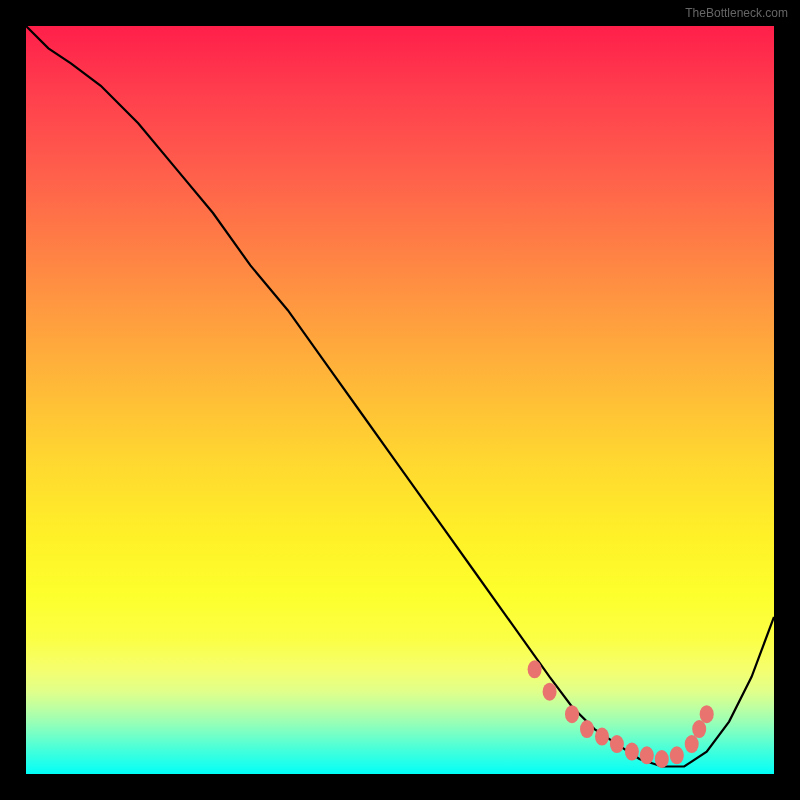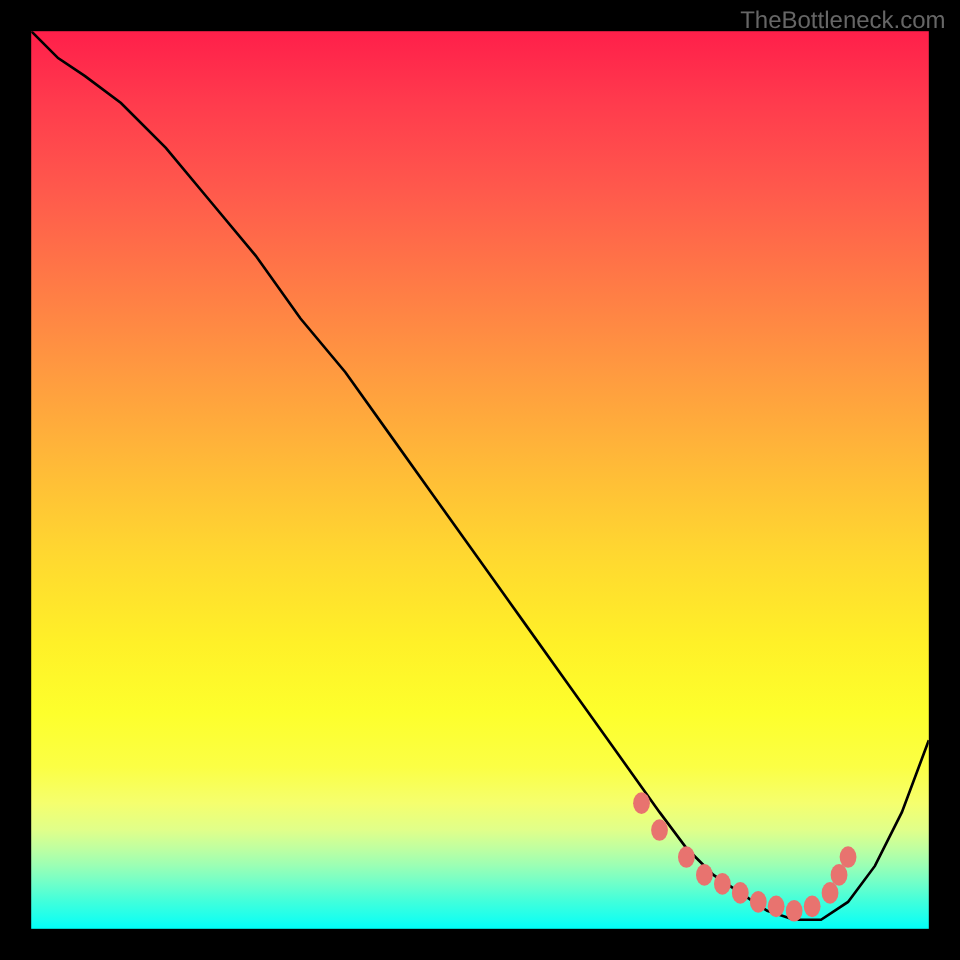--- a/index.html
+++ b/index.html
@@ -36,21 +36,21 @@
       #40ffdc 97%,
       #18ffef 99%,
       #00fff8 100%
     );
   }
   .watermark {
     position: absolute;
     top: 6px;
     right: 12px;
     color: #666;
-    font-size: 20px;
+    font-size: 12px;
     font-weight: normal;
     z-index: 10;
   }
   svg.curve {
     position: absolute;
     left: 26px;
     top: 26px;
     width: 748px;
     height: 748px;
     z-index: 5;

